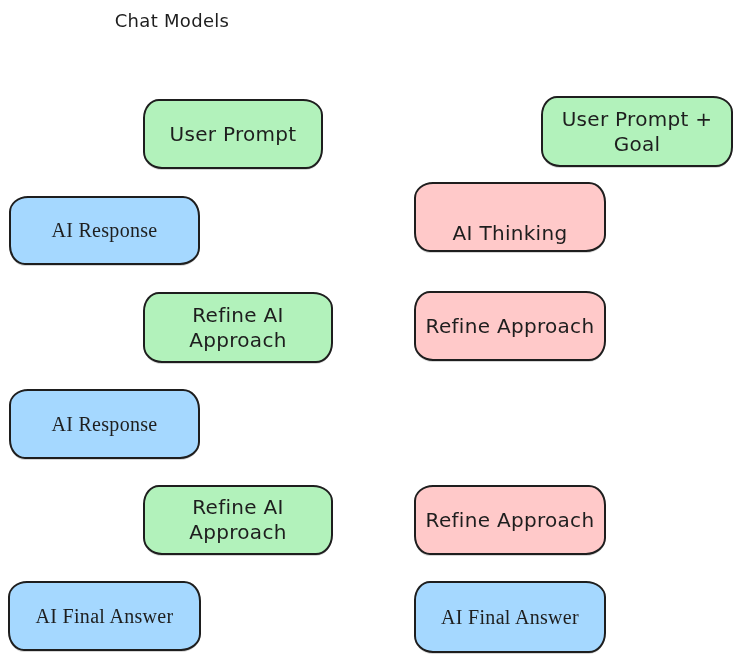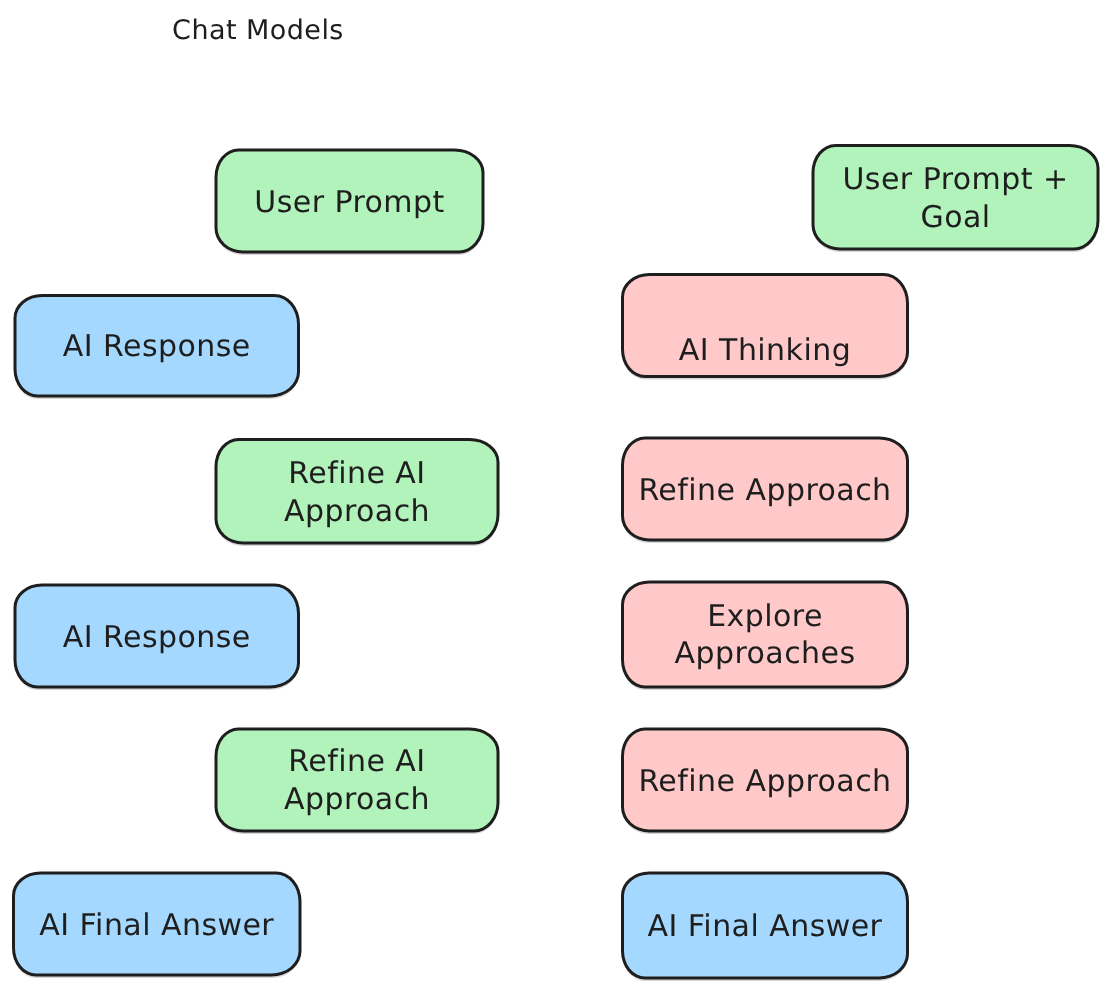--- a/index.html
+++ b/index.html
@@ -35,21 +35,21 @@
     padding: 4px 8px;
     box-shadow: 0 2px 0 -1px rgba(30,30,30,0.18);
   }
   .node .label {
     font-size: 20px;
     line-height: 25px;
     color: var(--text, #1e1e1e);
     letter-spacing: 0.3px;
   }
   .node.green { background: var(--green, #b2f2bb); }
-  .node.blue  { background: var(--blue, #a5d8ff); }
+  .node.blue  { background: var(--blue, #a5d8ff); font-family: Liberation Serif, serif; }
   .node.pink  { background: var(--pink, #ffc9c9); }
   
   .node:nth-child(even) {
     border-radius: 16px 20px 17px 19px / 19px 16px 20px 17px;
   }
 </style>
 </head>
 <body>
 
 <div class="canvas">
@@ -86,23 +86,20 @@
   </div>
 
   <div class="node pink" style="left:414px; top:182px; width:192px; height:70px;align-items:flex-end;">
     <span class="label">AI Thinking</span>
   </div>
 
   <div class="node pink" style="left:414px; top:291px; width:192px; height:70px;">
     <span class="label">Refine Approach</span>
   </div>
 
-  <div class="node pink" style="left:414px; top:387px; width:192px; height:72px;">
-    <span class="label">Explore Approaches</span>
-  </div>
 
   <div class="node pink" style="left:414px; top:485px; width:192px; height:70px;">
     <span class="label">Refine Approach</span>
   </div>
 
   <div class="node blue" style="left:414px; top:581px; width:192px; height:72px;">
     <span class="label">AI Final Answer</span>
   </div>
 
 </div>

